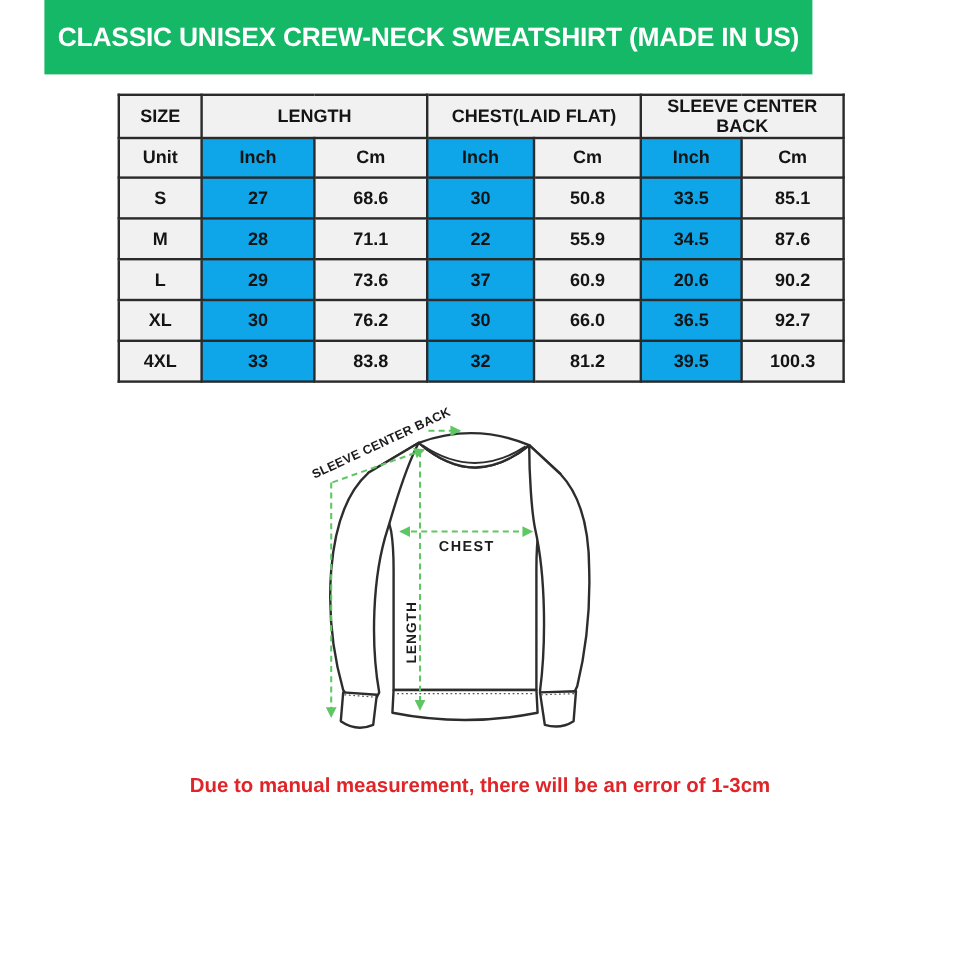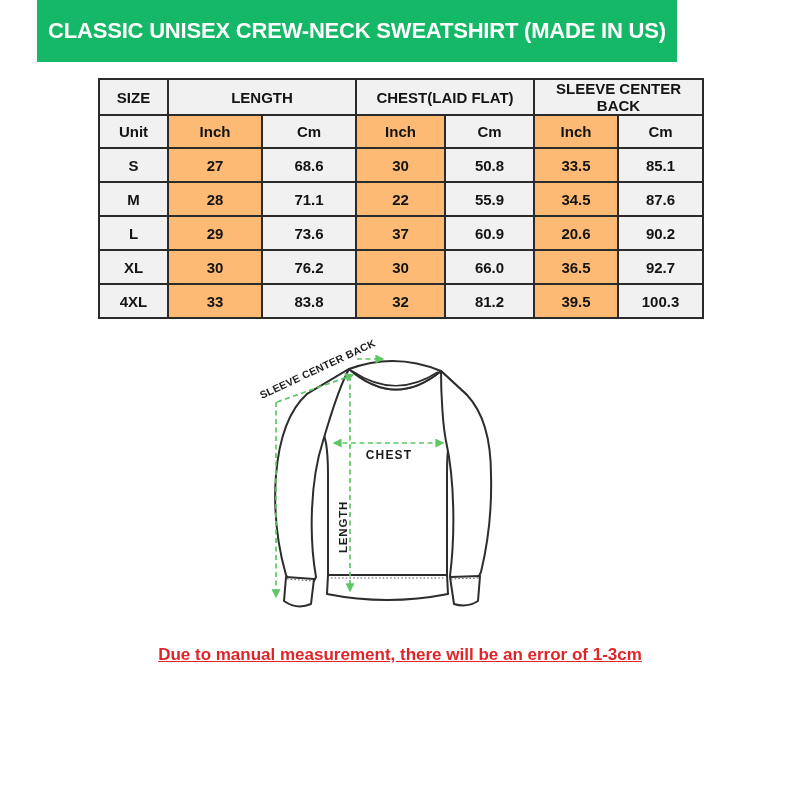--- a/index.html
+++ b/index.html
@@ -30,32 +30,32 @@
     border-collapse:collapse;table-layout:fixed;
     margin:16px 0 0 98px;width:604px;
   }
   table.size-chart th,table.size-chart td{
     border:2px solid var(--border);
     font-weight:bold;font-size:15px;text-align:center;
     color:var(--ink);padding:0;height:34px;
   }
   table.size-chart thead th{height:33px;font-size:15px;}
   .g{background:var(--gray);}
-  .w{background:#fdba74;}
+  .w{background:#0ea5e9;}
   .diagram-wrap{width:800px;display:flex;justify-content:center;}
   svg.diagram{display:block;margin-top:16px;}
   .garment{fill:#ffffff;stroke:#2d2d2d;stroke-width:2;stroke-linejoin:round;stroke-linecap:round;}
   .seam{fill:none;stroke:#2d2d2d;stroke-width:1.6;}
   .stitch{fill:none;stroke:#555555;stroke-width:1;stroke-dasharray:1.5 2.2;}
   .mline{fill:none;stroke:var(--arrow-green);stroke-width:1.7;stroke-dasharray:5 3.5;}
   .ah{fill:var(--arrow-green);}
   .dlabel{font-family:"Liberation Sans",sans-serif;font-weight:bold;fill:#1c1c1c;}
   .note{
     margin-top:10px;text-align:center;
-    color:var(--red);font-weight:bold;font-size:17px;text-decoration:underline;
+    color:var(--red);font-weight:bold;font-size:17px;
   }
 </style>
 </head>
 <body>
 
 <div class="banner">
   <h1>CLASSIC UNISEX CREW-NECK SWEATSHIRT (MADE IN US)</h1>
 </div>
 
 <table class="size-chart">

